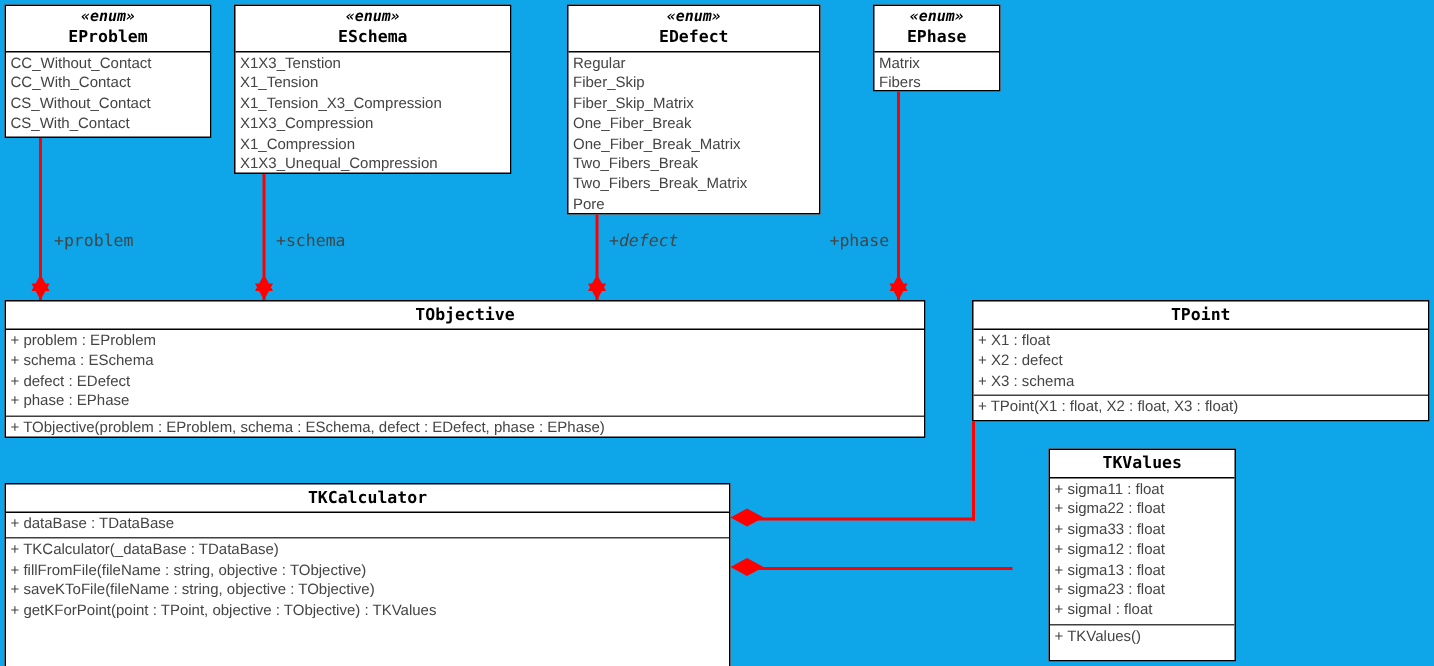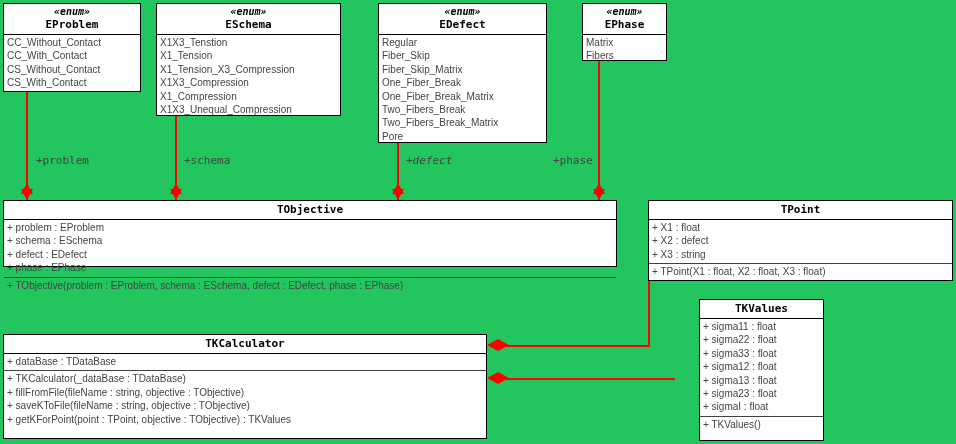--- a/index.html
+++ b/index.html
@@ -7,21 +7,21 @@
     padding: 0;
     background: #ffffff;
   }
   body {
     font-family: "DejaVu Sans Mono", "Liberation Mono", monospace;
   }
   #canvas {
     position: relative;
     width: 956px;
     height: 444px;
-    background: #22c55e;
+    background: #0ea5e9;
     overflow: hidden;
   }
   
   .uml-box {
     position: absolute;
     box-sizing: border-box;
     border: 1px solid #000000;
     background: #ffffff;
   }
   .uml-header {
@@ -179,37 +179,37 @@
     <div class="uml-header">
       <span class="stereotype">«enum»</span>
       <span class="class-name">EPhase</span>
     </div>
     <div class="uml-compartment">
       <div class="uml-row">Matrix</div>
       <div class="uml-row">Fibers</div>
     </div>
   </div>
 
-  <div class="uml-box" style="left:3px; top:200px; width:614px; height:67px;">
+  <div class="uml-box" style="left:3px; top:200px; width:614px; height:92px;">
     <div class="uml-header">
       <span class="class-name">TObjective</span>
     </div>
     <div class="uml-compartment divided">
       <div class="uml-row">+ problem : EProblem</div>
       <div class="uml-row">+ schema : ESchema</div>
       <div class="uml-row">+ defect : EDefect</div>
       <div class="uml-row">+ phase : EPhase</div>
     </div>
     <div class="uml-compartment">
       <div class="uml-row">+ TObjective(problem : EProblem, schema : ESchema, defect : EDefect, phase : EPhase)</div>
       <div class="uml-row spacer-row"></div>
     </div>
   </div>
 
-  <div class="uml-box" style="left:3px; top:334px; width:484px; height:105px;">
+  <div class="uml-box" style="left:3px; top:322px; width:484px; height:123px;">
     <div class="uml-header">
       <span class="class-name">TKCalculator</span>
     </div>
     <div class="uml-compartment divided">
       <div class="uml-row">+ dataBase : TDataBase</div>
     </div>
     <div class="uml-compartment">
       <div class="uml-row">+ TKCalculator(_dataBase : TDataBase)</div>
       <div class="uml-row">+ fillFromFile(fileName : string, objective : TObjective)</div>
       <div class="uml-row">+ saveKToFile(fileName : string, objective : TObjective)</div>
@@ -218,21 +218,21 @@
     </div>
   </div>
 
   <div class="uml-box" style="left:648px; top:200px; width:305px; height:81px;">
     <div class="uml-header">
       <span class="class-name">TPoint</span>
     </div>
     <div class="uml-compartment divided">
       <div class="uml-row">+ X1 : float</div>
       <div class="uml-row">+ X2 : defect</div>
-      <div class="uml-row">+ X3 : string</div>
+      <div class="uml-row">+ X3 : schema</div>
     </div>
     <div class="uml-compartment">
       <div class="uml-row">+ TPoint(X1 : float, X2 : float, X3 : float)</div>
     </div>
   </div>
 
   <div class="uml-box" style="left:675px; top:299px; width:125px; height:142px;margin-left:24px;">
     <div class="uml-header">
       <span class="class-name">TKValues</span>
     </div>

